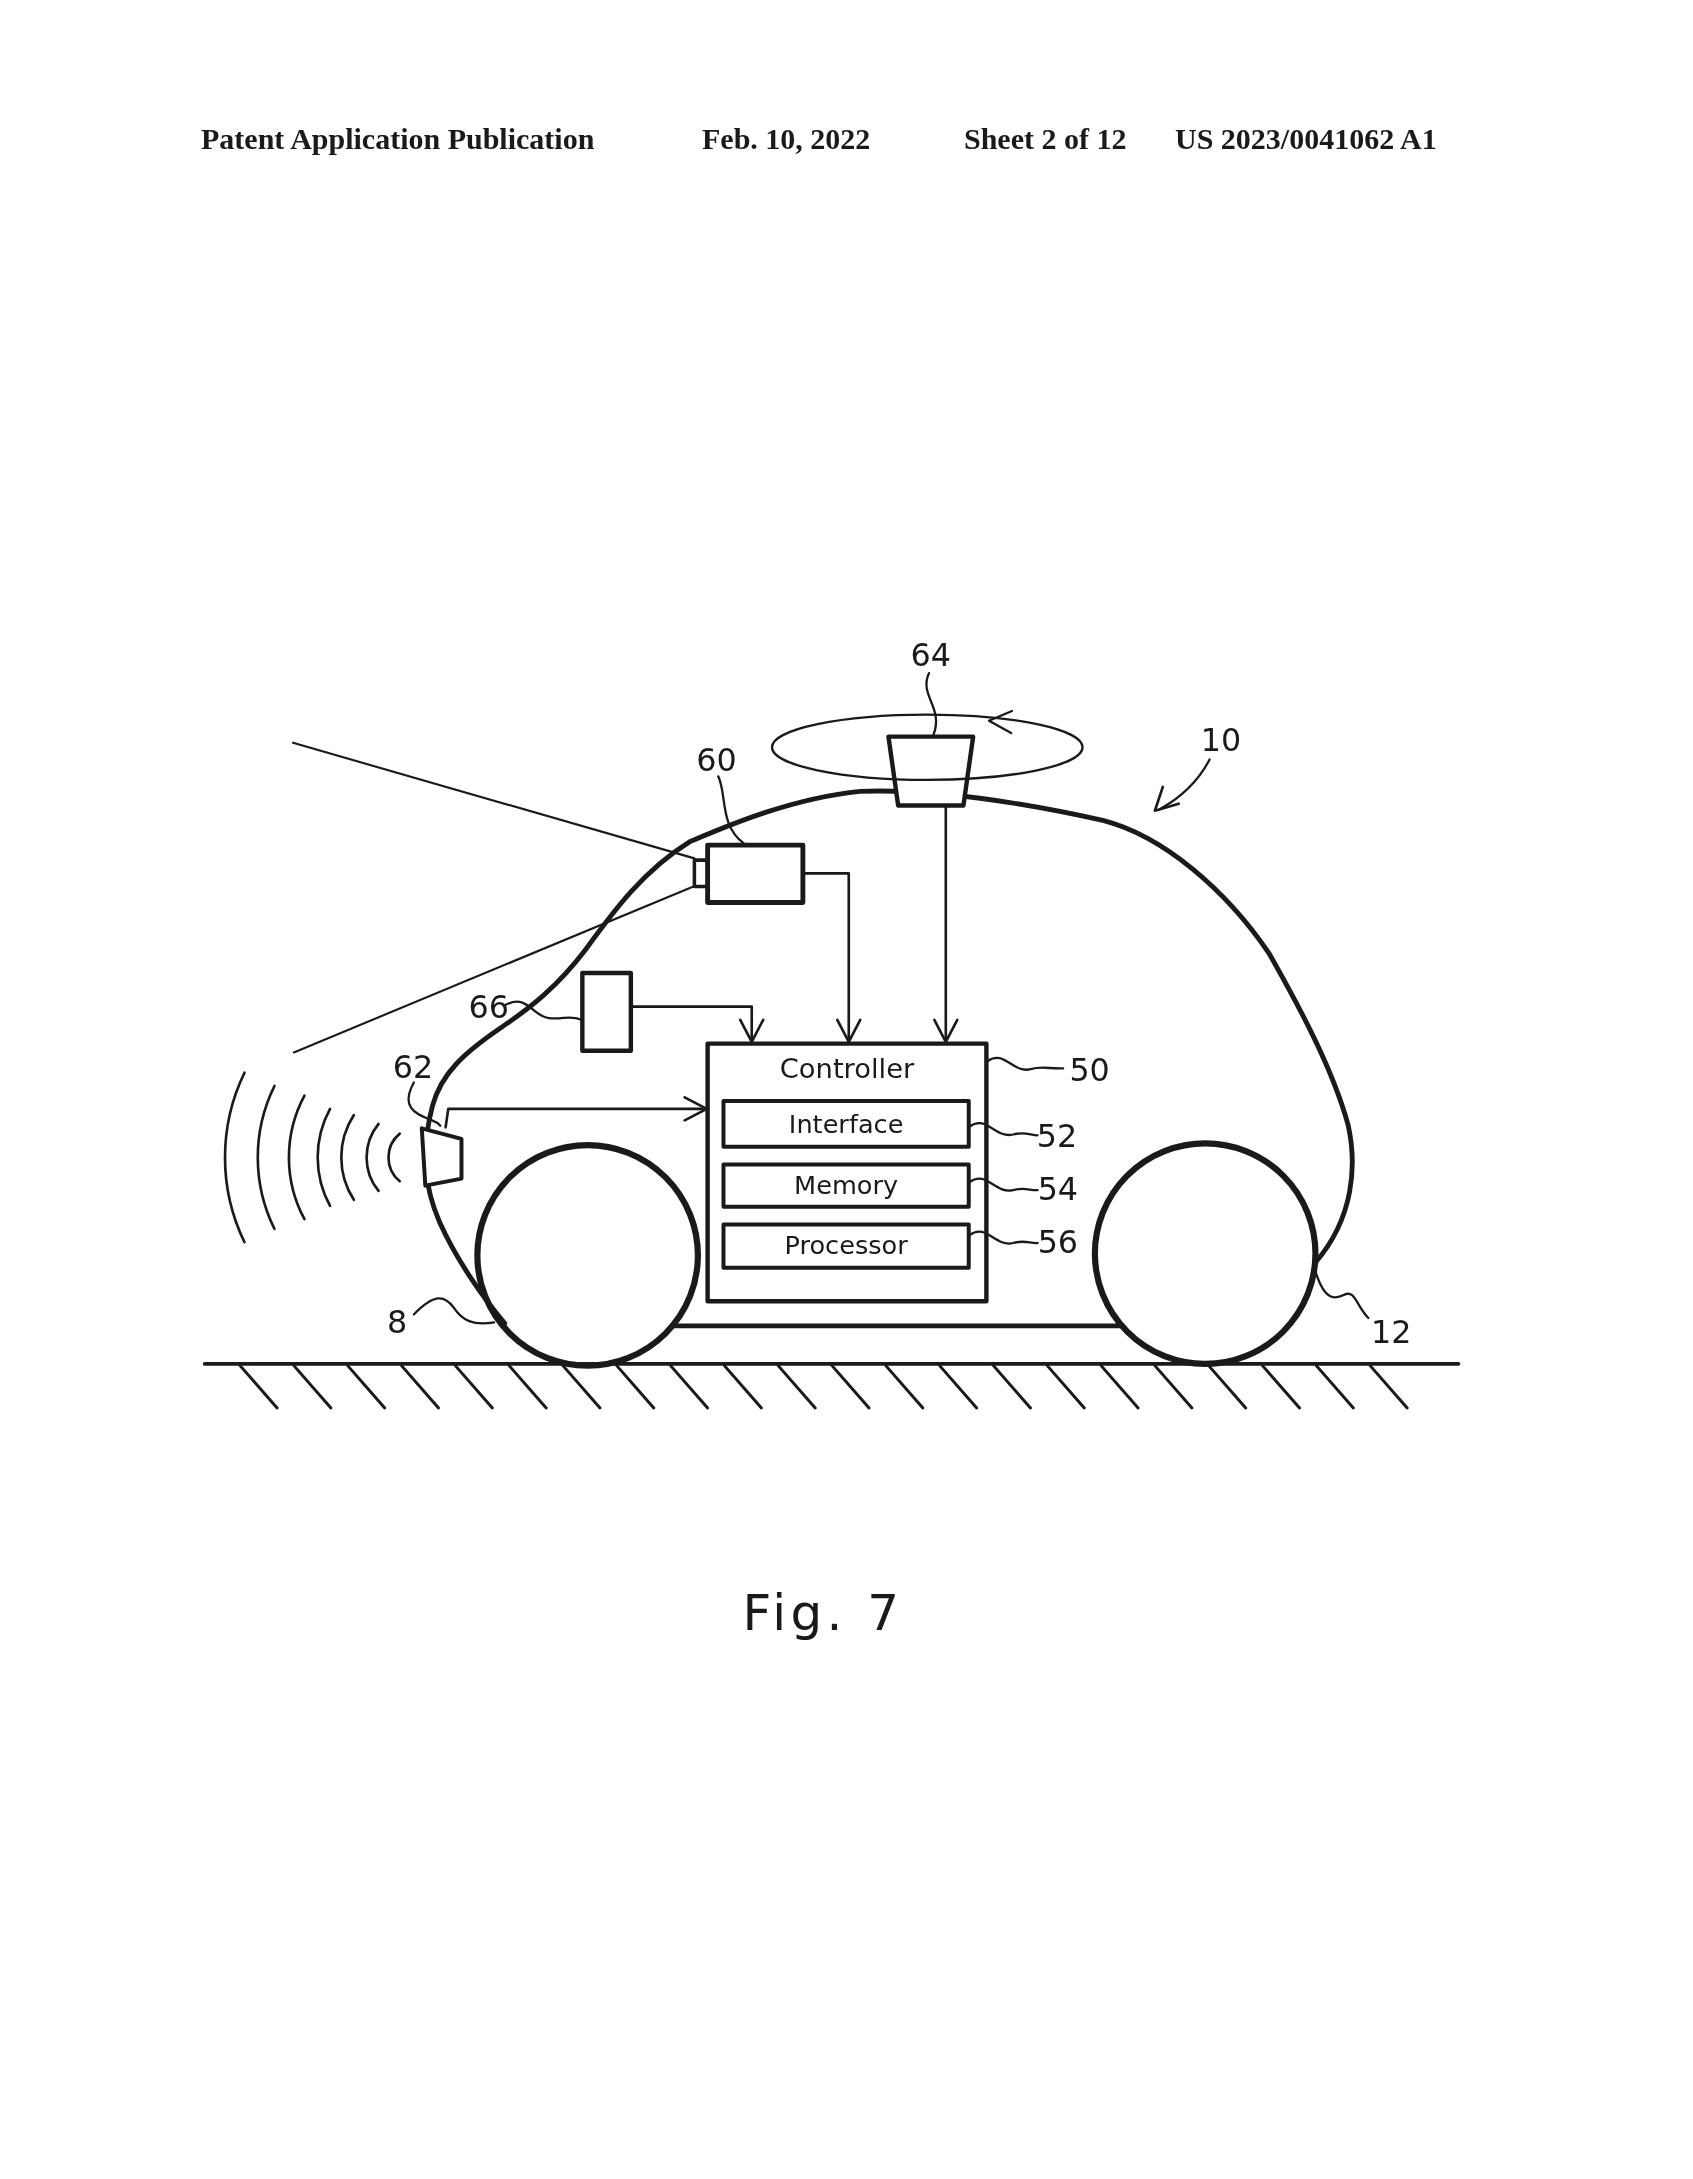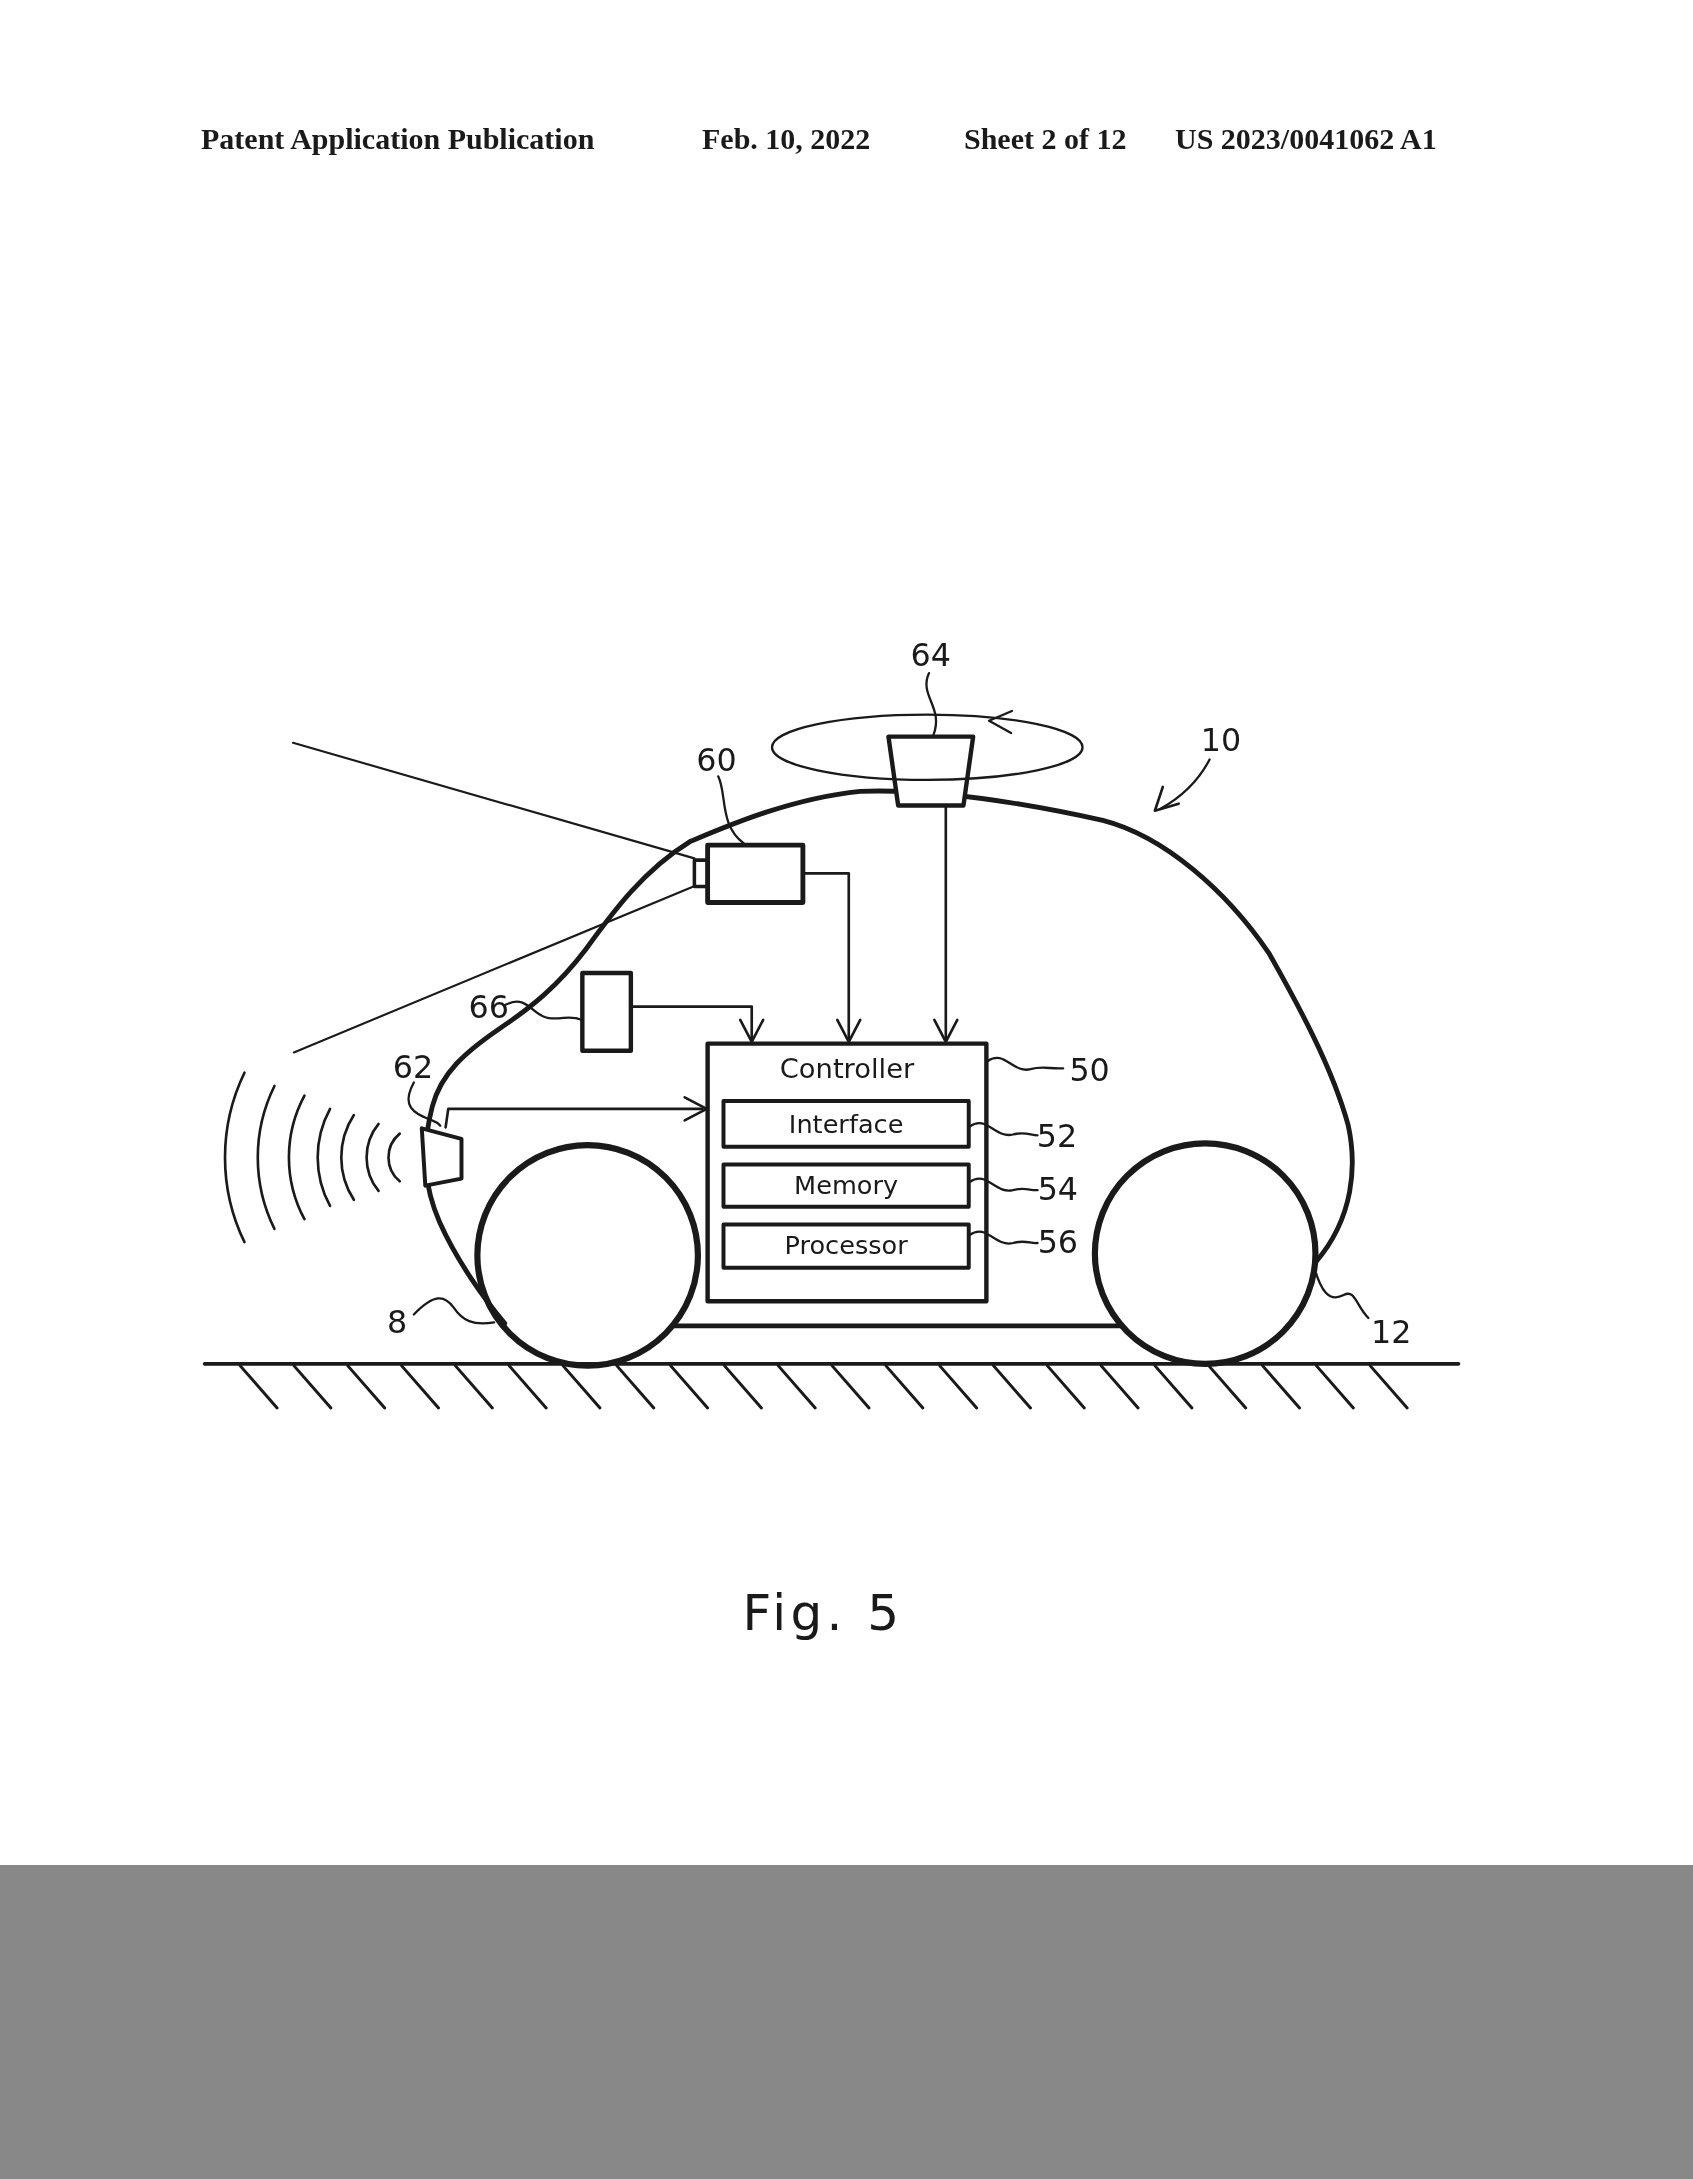--- a/index.html
+++ b/index.html
@@ -1,18 +1,18 @@
 <!DOCTYPE html>
 <html style="--ink: #1a1a1a; --paper: #ffffff;font-size:14px"><head>
 <meta charset="utf-8">
 <style>
   :root { --ink:#1a1a1a; --paper:#ffffff; }
   html,body { margin:0; padding:0; background:#888; }
   #sheet {
-    position:relative; width:1694px; height:1865px;
+    position:relative; width:1694px; height:2179px;
     background:var(--paper); overflow:hidden;
     font-family:"Liberation Serif", serif;
   }
   .hdr {
     position:absolute; top:122px; font-family:"Liberation Serif", serif;
     font-weight:bold; font-size:30px; color:var(--ink); white-space:nowrap;
   }
   #drawing { position:absolute; left:0; top:0; }
   #drawing path, #drawing line, #drawing rect, #drawing ellipse,
   #drawing circle, #drawing polyline {
@@ -164,15 +164,15 @@
       <text x="468" y="1222">62</text>
       <text x="450" y="1511">8</text>
       <text x="1577" y="1522">12</text>
       <text x="1235" y="1225">50</text>
       <text x="1198" y="1300">52</text>
       <text x="1199" y="1360">54</text>
       <text x="1199" y="1420">56</text>
     </g>
   </svg>
 
-  <div class="caption">Fig. 5</div>
+  <div class="caption">Fig. 7</div>
 </div>
 
 
 </body></html>

